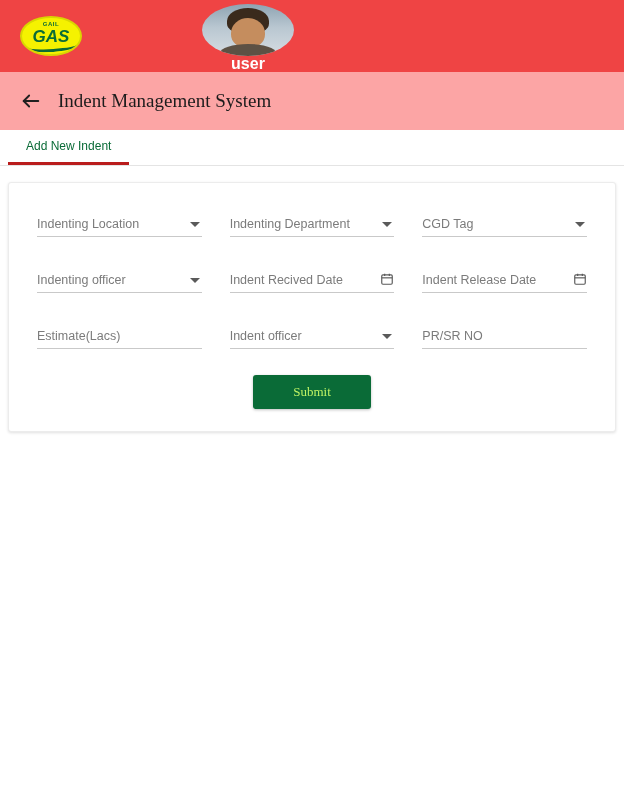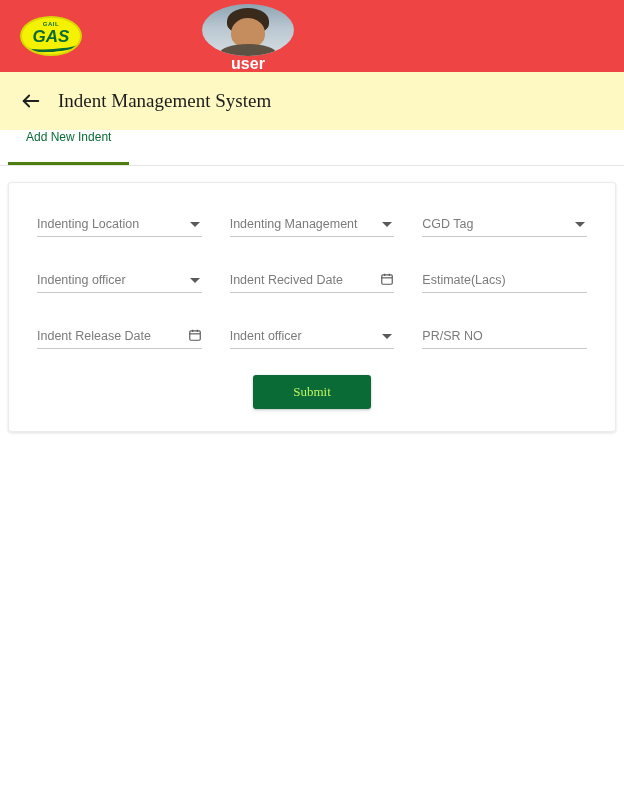--- a/index.html
+++ b/index.html
@@ -131,21 +131,21 @@
     color: #ffffff;
     line-height: 13px;
   }
 
   
   .titlebar {
     height: 58px;
     display: flex;
     align-items: center;
     padding: 0 18px;
-    background: #fef9c3;
+    background: #fca5a5;
   }
   .back-arrow {
     width: 26px;
     height: 26px;
     display: flex;
     align-items: center;
     justify-content: center;
     color: #202020;
     cursor: pointer;
   }
@@ -160,25 +160,25 @@
   .tabs {
     height: 36px;
     border-bottom: 1px solid #e4e4e4;
     display: flex;
     align-items: stretch;
     padding-left: 8px;
     background: #fff;
   }
   .tab {
     display: flex;
-    align-items: flex-start;
+    align-items: center;
     padding: 0 18px;
     font-size: 12px;
     color: #0a6b37;
-    border-bottom: 3px solid #4d7c0f;
+    border-bottom: 3px solid #b91c1c;
     cursor: pointer;
   }
 
   
   .card {
     margin: 16px 8px 0 8px;
     width: 608px;
     background: #ffffff;
     border: 1px solid #ececec;
     border-radius: 3px;
@@ -323,21 +323,21 @@
   <div class="card">
 
     <div class="form-grid">
 
       <div class="field">
         <span class="field-label">Indenting Location</span>
         <span class="caret"></span>
       </div>
 
       <div class="field">
-        <span class="field-label">Indenting Management</span>
+        <span class="field-label">Indenting Department</span>
         <span class="caret"></span>
       </div>
 
       <div class="field">
         <span class="field-label">CGD Tag</span>
         <span class="caret"></span>
       </div>
 
       <div class="field">
         <span class="field-label">Indenting officer</span>
@@ -350,36 +350,36 @@
           <svg width="14" height="14" viewBox="0 0 24 24" fill="none" stroke="#5a5a5a" stroke-width="2">
             <rect x="3" y="5" width="18" height="16" rx="2"></rect>
             <line x1="3" y1="10" x2="21" y2="10"></line>
             <line x1="8" y1="3" x2="8" y2="7"></line>
             <line x1="16" y1="3" x2="16" y2="7"></line>
           </svg>
         </span>
       </div>
 
       <div class="field">
-        <span class="field-label">Estimate(Lacs)</span>
-      </div>
-
-      <div class="field">
         <span class="field-label">Indent Release Date</span>
         <span class="cal-icon">
           <svg width="14" height="14" viewBox="0 0 24 24" fill="none" stroke="#5a5a5a" stroke-width="2">
             <rect x="3" y="5" width="18" height="16" rx="2"></rect>
             <line x1="3" y1="10" x2="21" y2="10"></line>
             <line x1="8" y1="3" x2="8" y2="7"></line>
             <line x1="16" y1="3" x2="16" y2="7"></line>
           </svg>
         </span>
       </div>
 
       <div class="field">
+        <span class="field-label">Estimate(Lacs)</span>
+      </div>
+
+      <div class="field">
         <span class="field-label">Indent officer</span>
         <span class="caret"></span>
       </div>
 
       <div class="field">
         <span class="field-label">PR/SR NO</span>
       </div>
 
 
     </div>

